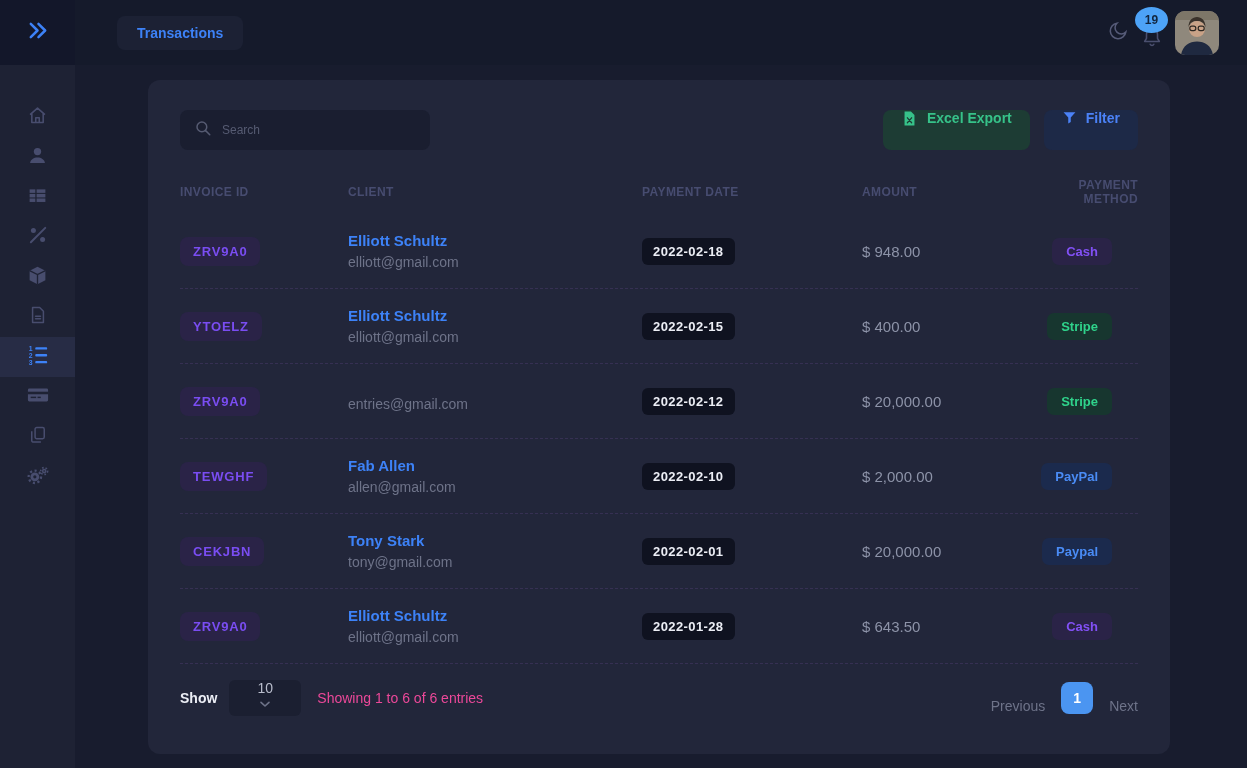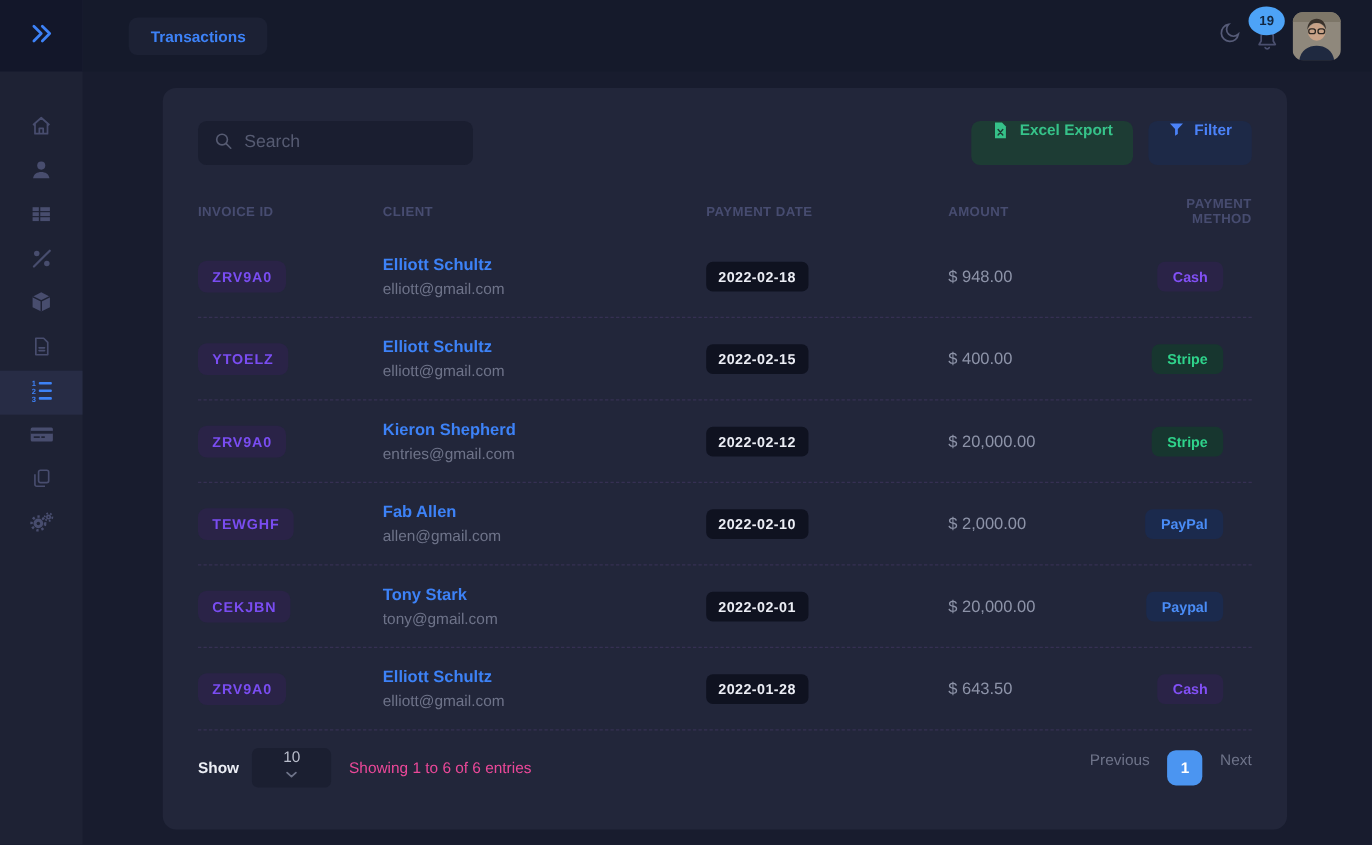--- a/index.html
+++ b/index.html
@@ -55,21 +55,21 @@
   }
 
   
   .card-toolbar { display:flex; align-items:center; }
   .search-box {
     width:250px; height:40px; background:#1a1e30; border-radius:8px;
     display:flex; align-items:center; padding:0 14px; gap:10px; color:#565b72;
   }
   .search-box input {
     background:transparent; border:none; outline:none; flex:1;
-    color:#aab0c4; font-size:16px; font-family:"Liberation Sans", sans-serif;
+    color:#aab0c4; font-size:12px; font-family:"Liberation Sans", sans-serif;
   }
   .search-box input::placeholder { color:#565b72; }
   .toolbar-buttons { margin-left:auto; display:flex; gap:14px; }
   .btn {
     height:40px; border:none; border-radius:8px; padding:0 18px;
     display:flex; align-items:flex-start; gap:9px;
     font-size:14px; font-weight:bold; cursor:pointer;
     font-family:"Liberation Sans", sans-serif;
   }
   .btn-excel { background:#1d3c34; color:#36c289; }
@@ -114,21 +114,21 @@
   .card-footer { display:flex; align-items:center; margin-top:16px; height:36px; }
   .show-label { font-size:14px; font-weight:bold; color:#eceef5; }
   .page-size {
     margin-left:12px; width:72px; height:36px; background:#1b1f31;
     border-radius:6px; display:flex; align-items:center;
     padding:0 12px; gap:0; cursor:pointer;flex-direction:column;
   }
   .page-size .val { color:#b9bdcc; font-size:14px; }
   .page-size .chev { color:#6e7389; display:flex; }
   .entries-summary { margin-left:16px; color:#ec4899; font-size:14px; }
-  .pager { margin-left:auto; display:flex; align-items:flex-start; gap:16px; }
+  .pager { margin-left:auto; display:flex; align-items:flex-end; gap:16px; }
   .pager-link { color:#6e7389; font-size:14px; cursor:pointer; }
   .page-num {
     width:32px; height:32px; background:#4b95f1; border-radius:8px;
     display:flex; align-items:center; justify-content:center;
     color:#fff; font-size:14px; font-weight:bold; cursor:pointer;
   }
 </style>
 </head>
 <body>
 
@@ -304,21 +304,20 @@
     <div><span class="date-chip">2022-02-15</span></div>
     <div class="amount">$ 400.00</div>
     <div class="method-cell">
         <span class="method-badge" data-method="stripe">Stripe</span>
       </div>
   </div>
 
   <div class="t-row">
     <div><span class="invoice-badge">ZRV9A0</span></div>
     <div>
-      <div class="client-name">Kieron Shepherd</div>
       <div class="client-email">entries@gmail.com</div>
     </div>
     <div><span class="date-chip">2022-02-12</span></div>
     <div class="amount">$ 20,000.00</div>
     <div class="method-cell">
         <span class="method-badge" data-method="stripe">Stripe</span>
       </div>
   </div>
 
   <div class="t-row">

